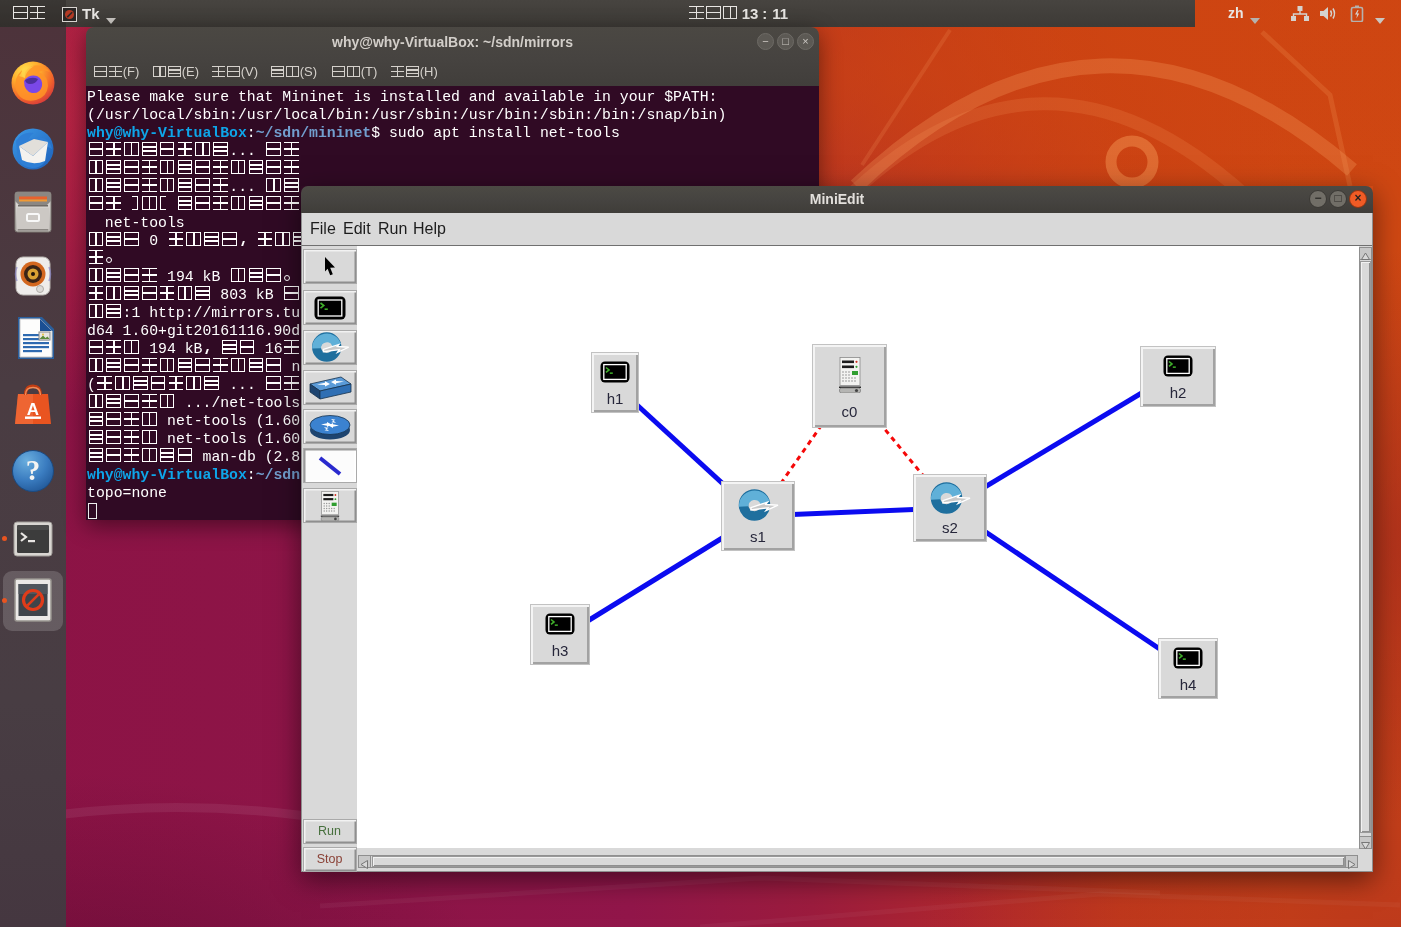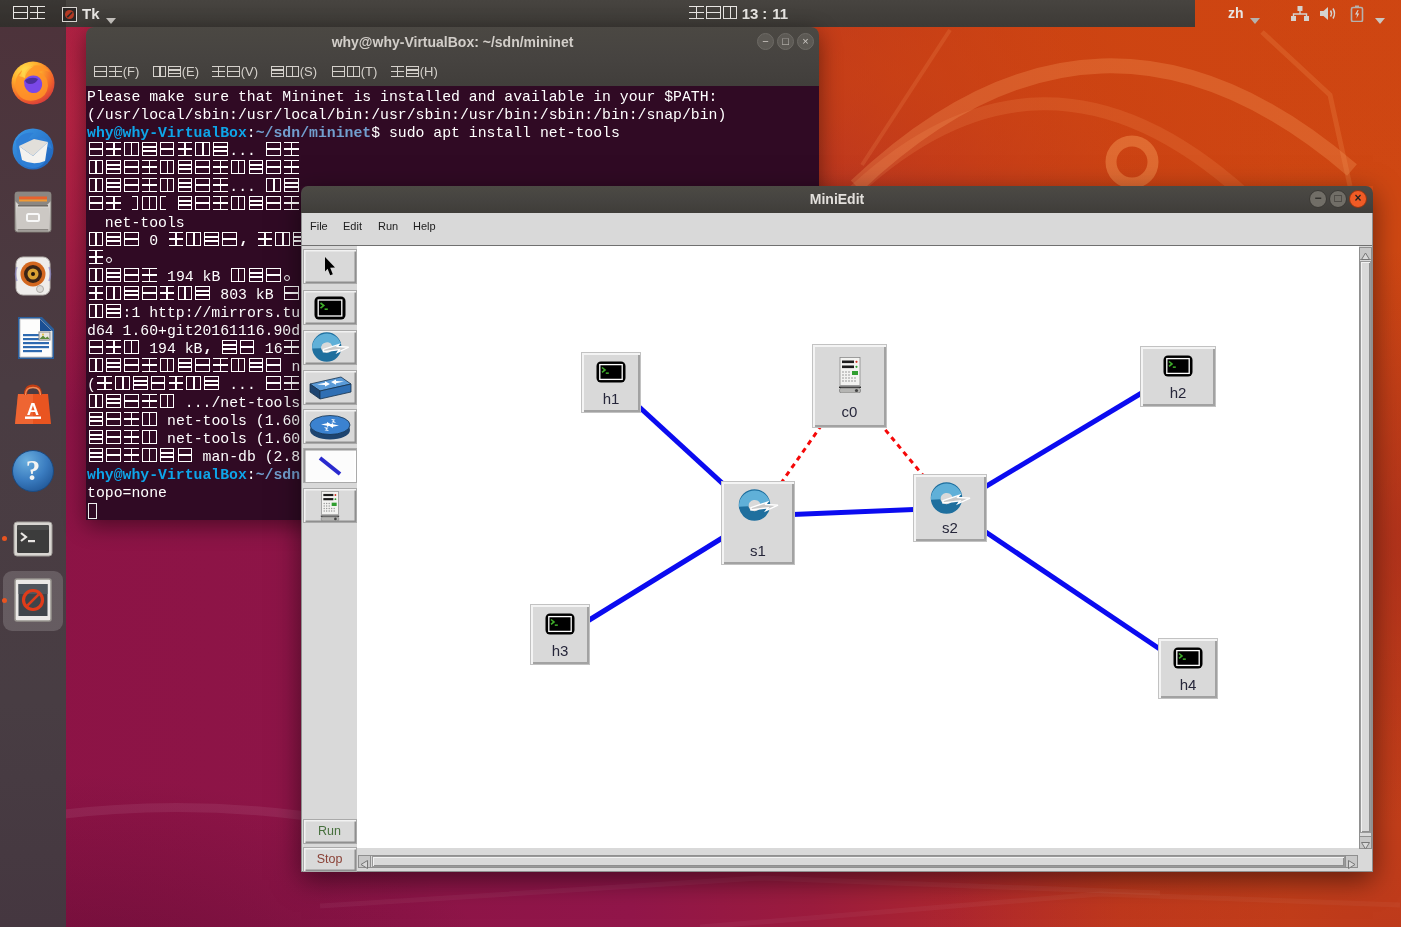--- a/index.html
+++ b/index.html
@@ -81,21 +81,21 @@
 #mini .ttlbar { position:absolute; left:0; top:0; width:1072px; height:27px;
   background:linear-gradient(#4c4a44 0%, #454340 55%, #3f3d39 100%); border-radius:7px 7px 0 0; }
 #mini .ttl { position:absolute; left:0; top:5px; width:1072px; text-align:center;
   color:#e3e0dc; font-size:14px; font-weight:700; }
 #mini .wbtn { position:absolute; top:4px; width:18px; height:18px; border-radius:50%;
   background:#716e67; border:1px solid #3a3834; color:#2e2c29; text-align:center;
   line-height:15px; font-size:12px; font-weight:700; }
 #mini .mbody { position:absolute; left:0; top:27px; width:1072px; height:659px;
   background:#d9d9d9; border:1px solid #8f8f8f; }
 #mini .menubar { position:absolute; left:1px; top:27px; width:1070px; height:33px;
-  background:#d9d9d9; border-bottom:1px solid #707070; color:#1c1c1c; font-size:11px; }
+  background:#d9d9d9; border-bottom:1px solid #707070; color:#1c1c1c; font-size:16px; }
 #mini .mi { position:absolute; top:7px; }
 #canvas { position:absolute; left:56px; top:60px; width:1002px; height:602px; background:#ffffff; }
 .tbtn { position:absolute; left:1.5px; width:54px; height:35px; background:#d9d9d9;
   box-shadow:inset 1.5px 1.5px 0 #f2f2f2, inset -1.5px -1.5px 0 #8f8f8f; border:1px solid #aaa; }
 .tbtn svg { position:absolute; left:50%; top:50%; transform:translate(-50%,-50%); }
 .node { position:absolute; background:#d9d9d9;
   box-shadow:inset 2px 2px 0 #f4f4f4, inset -2px -2px 0 #a2a2a2; border:1px solid #c2c2c2; }
 .node svg { position:absolute; left:50%; transform:translateX(-50%); }
 .nlab { position:absolute; left:0; bottom:5px; width:100%; text-align:center; color:#26263a; font-size:15px; font-family:"Liberation Sans", sans-serif; }
 .sarrow { position:absolute; background:#c8c8c8; border:1px solid #8f8f8f; }
@@ -250,21 +250,21 @@
     <svg class="abs" style="left:1349px;top:5px" width="16" height="17">
         <rect x="2.5" y="2.5" width="11" height="14" rx="1.5" fill="none" stroke="#b5b2ae" stroke-width="1.6"></rect>
         <rect x="6" y="0.5" width="4" height="2" fill="#b5b2ae"></rect>
         <path d="M8.6 5 L6 9.6 h2 L7.4 13.4 L10.2 8.6 h-2 L9.6 5 Z" fill="#d5d2ce"></path>
       </svg>
     <span class="it" style="left:1375px; top:9px"><span class="tri-dn"></span></span>
   </div>
 
   <div id="term" class="t">
     <div class="hdr"></div>
-    <div class="ttl">why@why-VirtualBox: ~/sdn/mininet</div>
+    <div class="ttl">why@why-VirtualBox: ~/sdn/mirrors</div>
     <div class="wbtn" style="left:671px">−</div>
     <div class="wbtn" style="left:691px">□</div>
     <div class="wbtn" style="left:711px">×</div>
     <span class="menu" style="left:7px"><i class="h ga"></i><i class="h gb"></i>(F)</span>
     <span class="menu" style="left:66px"><i class="h gc"></i><i class="h gd"></i>(E)</span>
     <span class="menu" style="left:125px"><i class="h gb"></i><i class="h ga"></i>(V)</span>
     <span class="menu" style="left:184px"><i class="h gd"></i><i class="h gc"></i>(S)</span>
     <span class="menu" style="left:245px"><i class="h ga"></i><i class="h gc"></i>(T)</span>
     <span class="menu" style="left:304px"><i class="h gb"></i><i class="h gd"></i>(H)</span>
     <div class="tbody">
@@ -366,21 +366,21 @@
     <div id="canvas">
       <svg class="abs" style="left:0;top:0" width="1002" height="602">
         <line x1="255" y1="136" x2="401" y2="270" stroke="#0b0bf0" stroke-width="5"></line>
         <line x1="203" y1="392" x2="401" y2="270" stroke="#0b0bf0" stroke-width="5"></line>
         <line x1="401" y1="270" x2="593" y2="262" stroke="#0b0bf0" stroke-width="5"></line>
         <line x1="593" y1="262" x2="813" y2="130" stroke="#0b0bf0" stroke-width="5"></line>
         <line x1="593" y1="262" x2="831" y2="422" stroke="#0b0bf0" stroke-width="5"></line>
         <line x1="492" y1="140" x2="401" y2="270" stroke="#f50808" stroke-width="3" stroke-dasharray="5 4.5"></line>
         <line x1="492" y1="140" x2="593" y2="262" stroke="#f50808" stroke-width="3" stroke-dasharray="5 4.5"></line>
       </svg>
-      <div class="node" style="left:224px;top:106px;width:60px;height:61px">
+      <div class="node" style="left:234px;top:106px;width:48px;height:61px">
         <svg style="top:7px" width="32" height="24">
             <rect x="1.5" y="1.5" width="29" height="21" rx="4.5" fill="#000"></rect>
             <rect x="4.8" y="4.6" width="22.4" height="14.8" fill="#000" stroke="#fff" stroke-width="1.3"></rect>
             <path d="M7 7.5 l3 2.4 -3 2.4" stroke="#3fae2a" stroke-width="1.6" fill="none"></path>
             <rect x="10.8" y="12.4" width="3" height="1.5" fill="#3fae2a"></rect>
           </svg>
         <div class="nlab">h1</div>
       </div>
       <div class="node" style="left:783px;top:100px;width:76px;height:61px">
         <svg style="top:7px" width="32" height="24">
@@ -402,21 +402,21 @@
       </div>
       <div class="node" style="left:801px;top:392px;width:60px;height:61px">
         <svg style="top:7px" width="32" height="24">
             <rect x="1.5" y="1.5" width="29" height="21" rx="4.5" fill="#000"></rect>
             <rect x="4.8" y="4.6" width="22.4" height="14.8" fill="#000" stroke="#fff" stroke-width="1.3"></rect>
             <path d="M7 7.5 l3 2.4 -3 2.4" stroke="#3fae2a" stroke-width="1.6" fill="none"></path>
             <rect x="10.8" y="12.4" width="3" height="1.5" fill="#3fae2a"></rect>
           </svg>
         <div class="nlab">h4</div>
       </div>
-      <div class="node" style="left:364px;top:235px;width:74px;height:84px">
+      <div class="node" style="left:364px;top:235px;width:74px;height:70px">
         <svg style="top:7px" width="45" height="34" viewBox="0 0 45 34">
             <circle cx="19" cy="16" r="11" fill="none" stroke="#1f6f9e" stroke-width="9.5"></circle>
             <path d="M 8.1 17.5 A 11 11 0 0 1 29.6 13.9" fill="none" stroke="#60b0d8" stroke-width="9.5"></path>
             <polygon points="15.5,18.6 32,13.2 30.2,15.4 42.5,16.2 30.5,21.6 32.5,18.8 15.5,20.9" fill="#c9c9c9" stroke="#ffffff" stroke-width="1.4"></polygon>
           </svg>
         <div class="nlab">s1</div>
       </div>
       <div class="node" style="left:556px;top:228px;width:74px;height:68px">
         <svg style="top:7px" width="45" height="34" viewBox="0 0 45 34">
             <circle cx="19" cy="16" r="11" fill="none" stroke="#1f6f9e" stroke-width="9.5"></circle>

